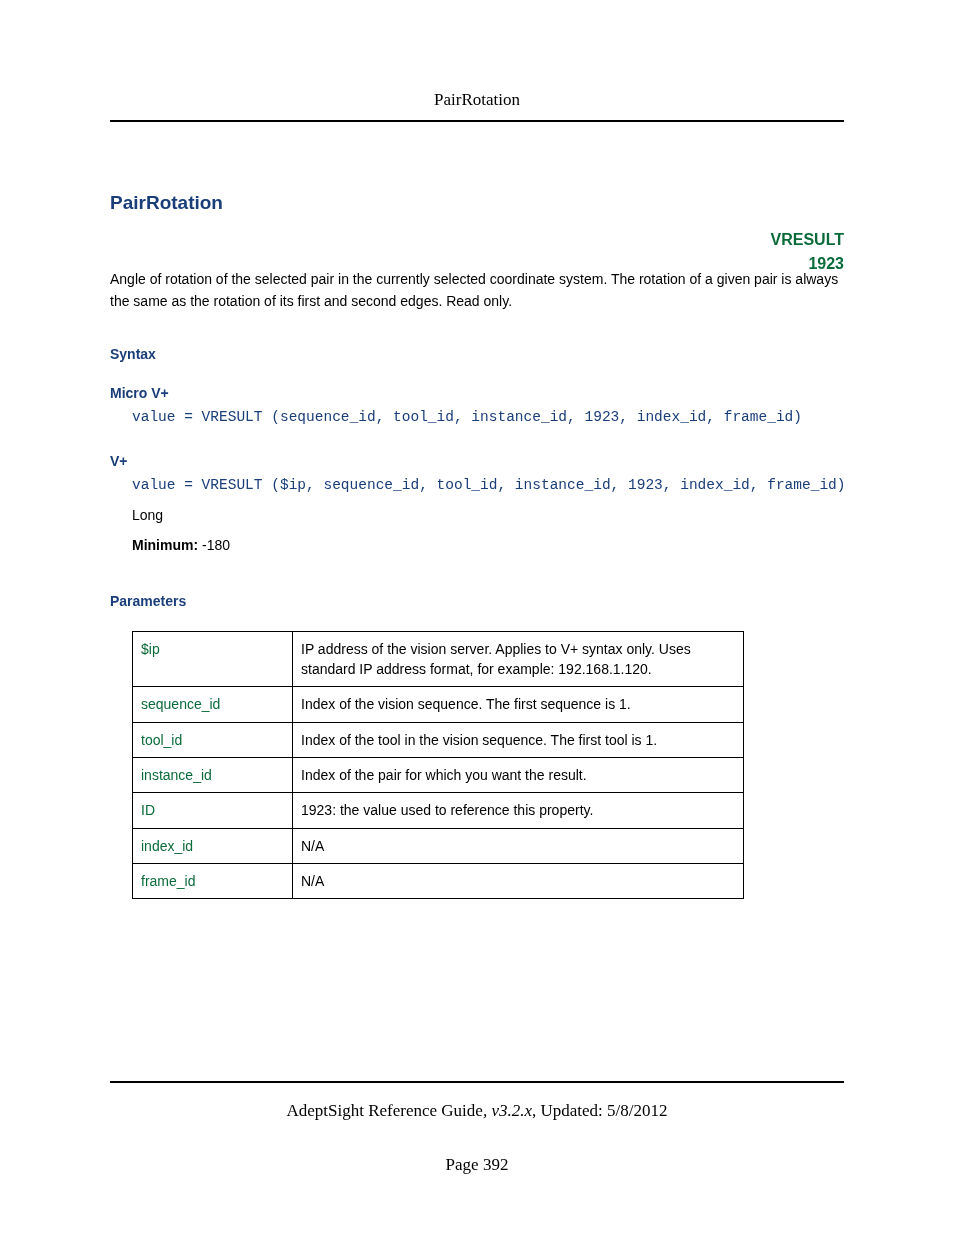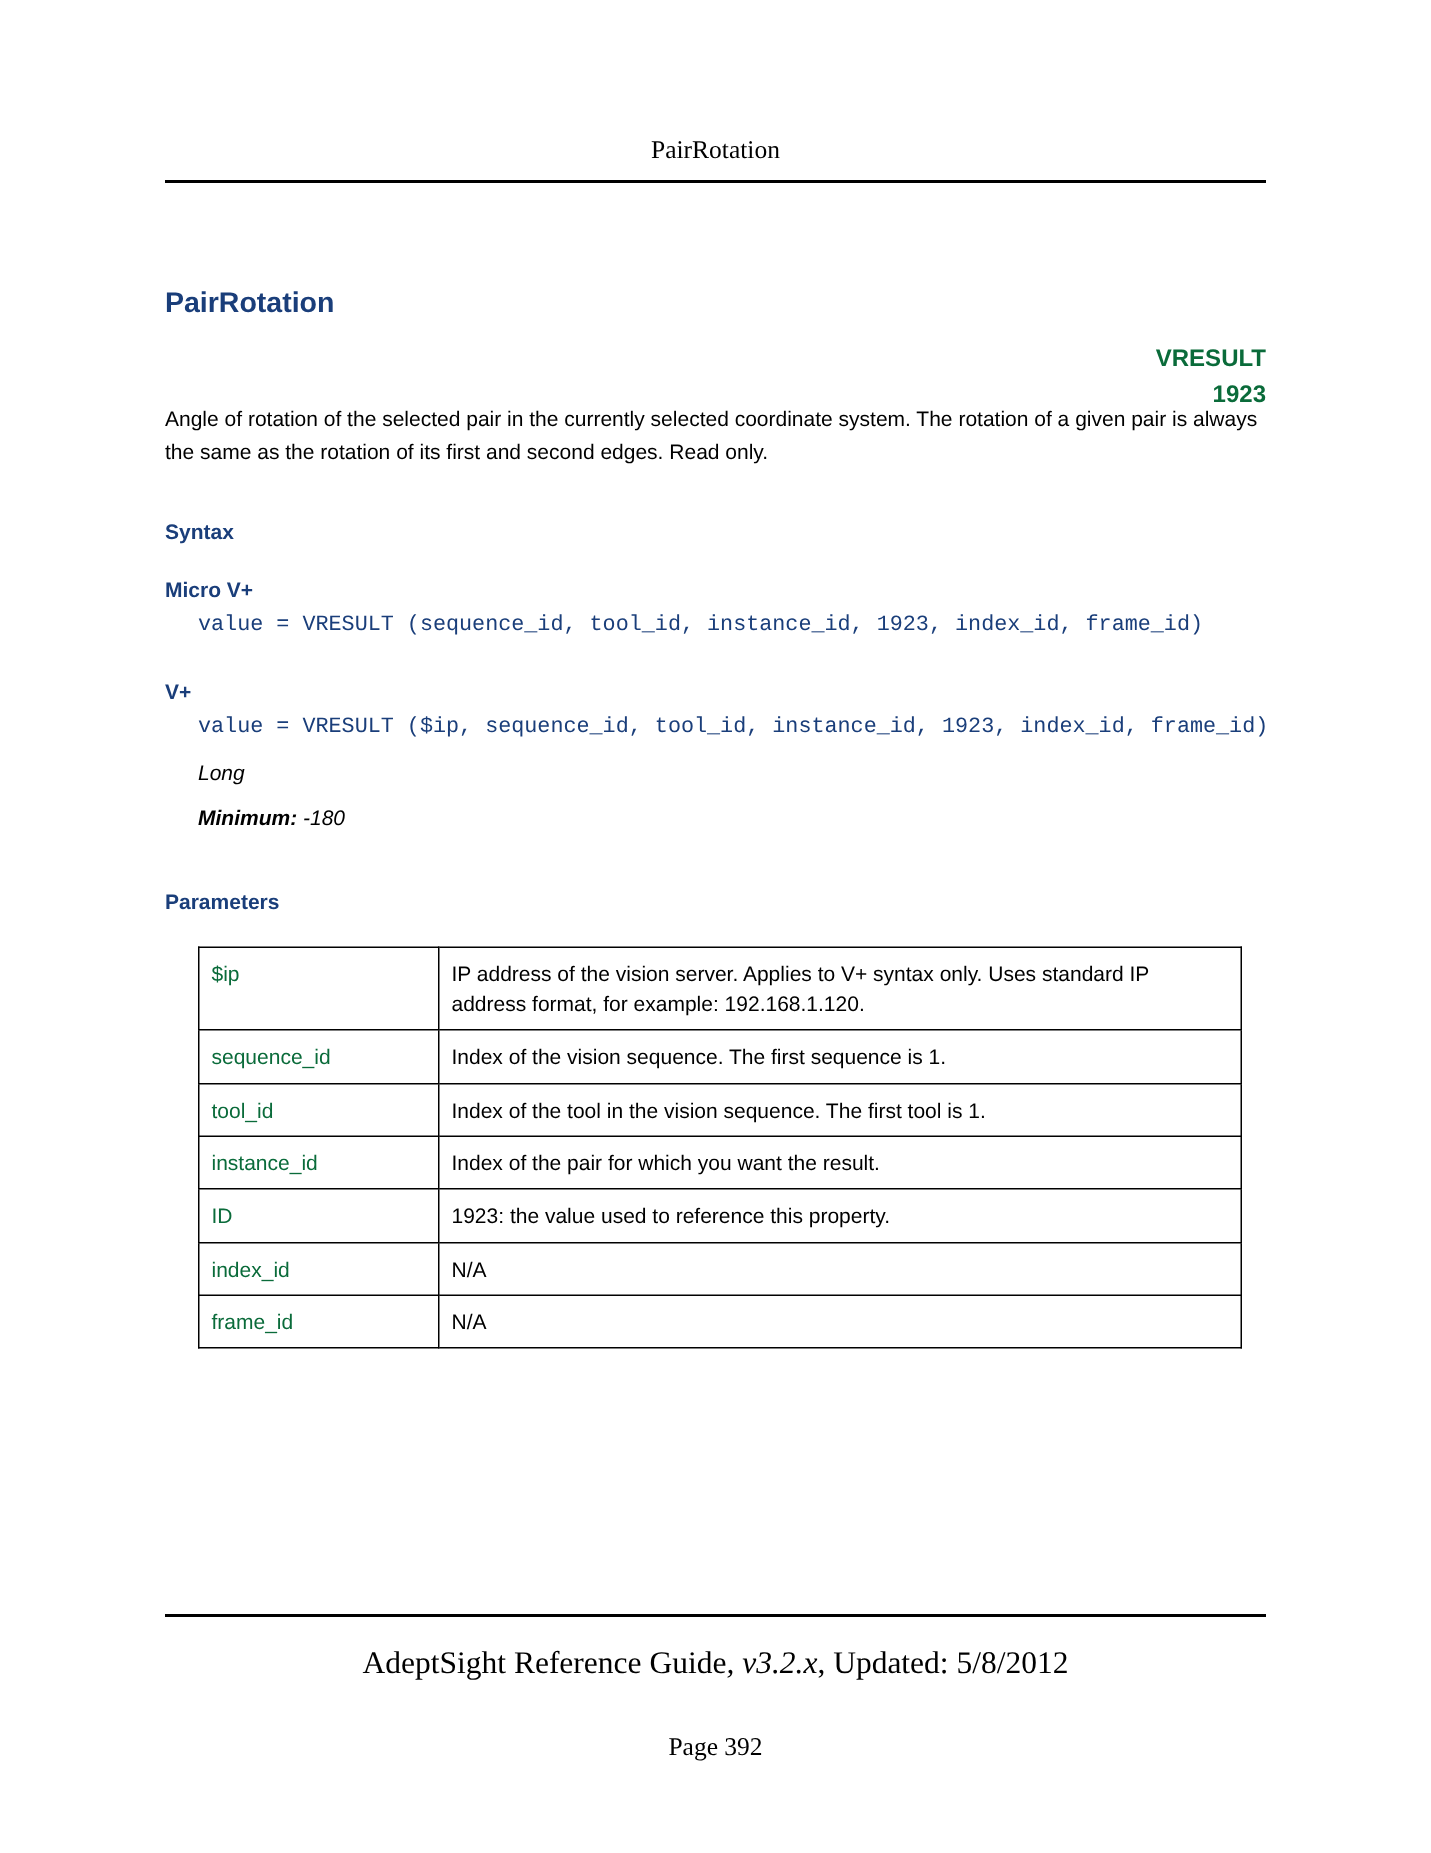--- a/index.html
+++ b/index.html
@@ -66,29 +66,28 @@
     font-size: 14.5px;
     color: #1a3e7a;
     margin-left: 22px;
     white-space: pre;
     line-height: 1.7;
   }
   .indent {
     margin-left: 22px;
     margin-top: 4px;
     line-height: 1.9;
-    font-style: italic;
   }
   .kv-line { margin-top: 2px; }
   .kv-label { font-weight: bold; }
   table.params {
     border-collapse: collapse;
     margin-left: 22px;
     margin-top: 22px;
-    width: 696px;
+    width: 612px;
   }
   table.params td {
     border: 1px solid #000;
     padding: 7px 8px;
     vertical-align: top;
     font-size: 14px;
     line-height: 1.45;
   }
   table.params td.name {
     color: #0a6b3a;
@@ -100,21 +99,21 @@
     left: 110px;
     right: 110px;
     text-align: center;
     font-family: Georgia, 'Times New Roman', serif;
   }
   .footer-rule {
     border-top: 2px solid #000;
     margin-bottom: 18px;
   }
   .footer-line {
-    font-size: 21px;
+    font-size: 17px;
   }
   .footer-line .italic { font-style: italic; }
   .page-number {
     margin-top: 34px;
     font-size: 17px;
   }
 </style>
 </head>
 <body>
 

